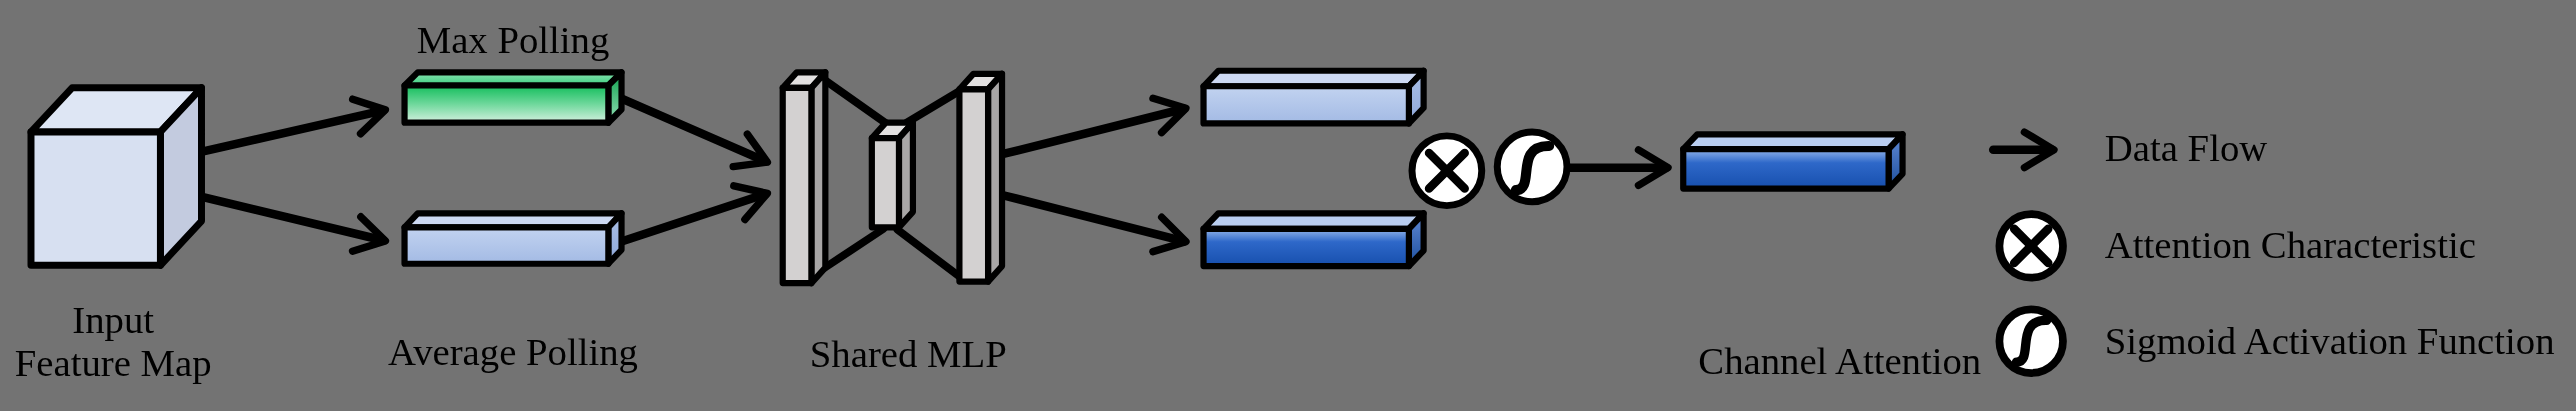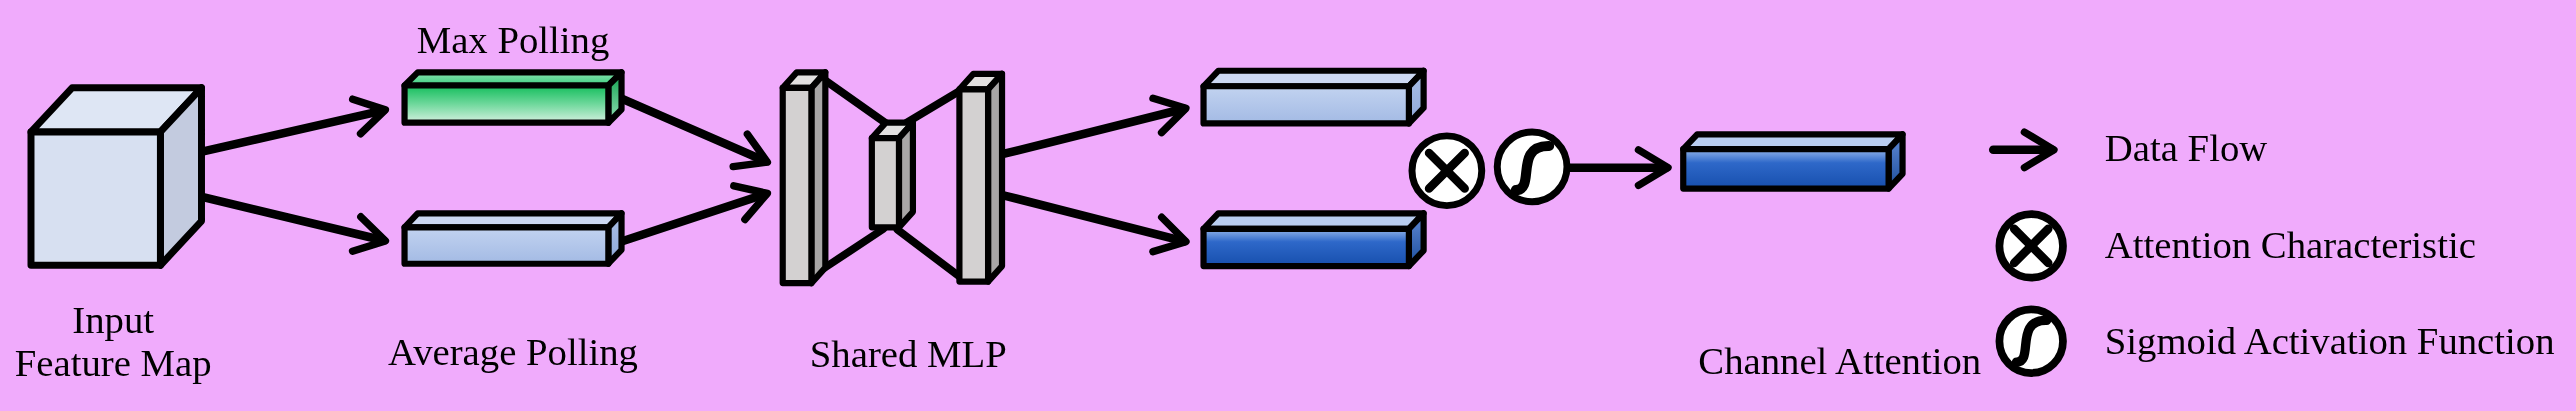--- a/index.html
+++ b/index.html
@@ -1,20 +1,20 @@
 <!DOCTYPE html>
 <html style="font-size:12.4px"><head>
 <meta charset="utf-8">
 <style>
   html, body { margin: 0; padding: 0; background: #ffffff; }
   .stage {
     position: relative;
     width: 2576px;
     height: 412px;
-    background: #f0abfc;
+    background: #737373;
     font-family: "Liberation Serif", "DejaVu Serif", serif;
   }
   svg { display: block; }
   text {
     font-family: "Liberation Serif", "DejaVu Serif", serif;
     fill: #000000;
   }
   .node-label   { font-size: 50px; }
   .legend-label { font-size: 50px; }
 </style>

